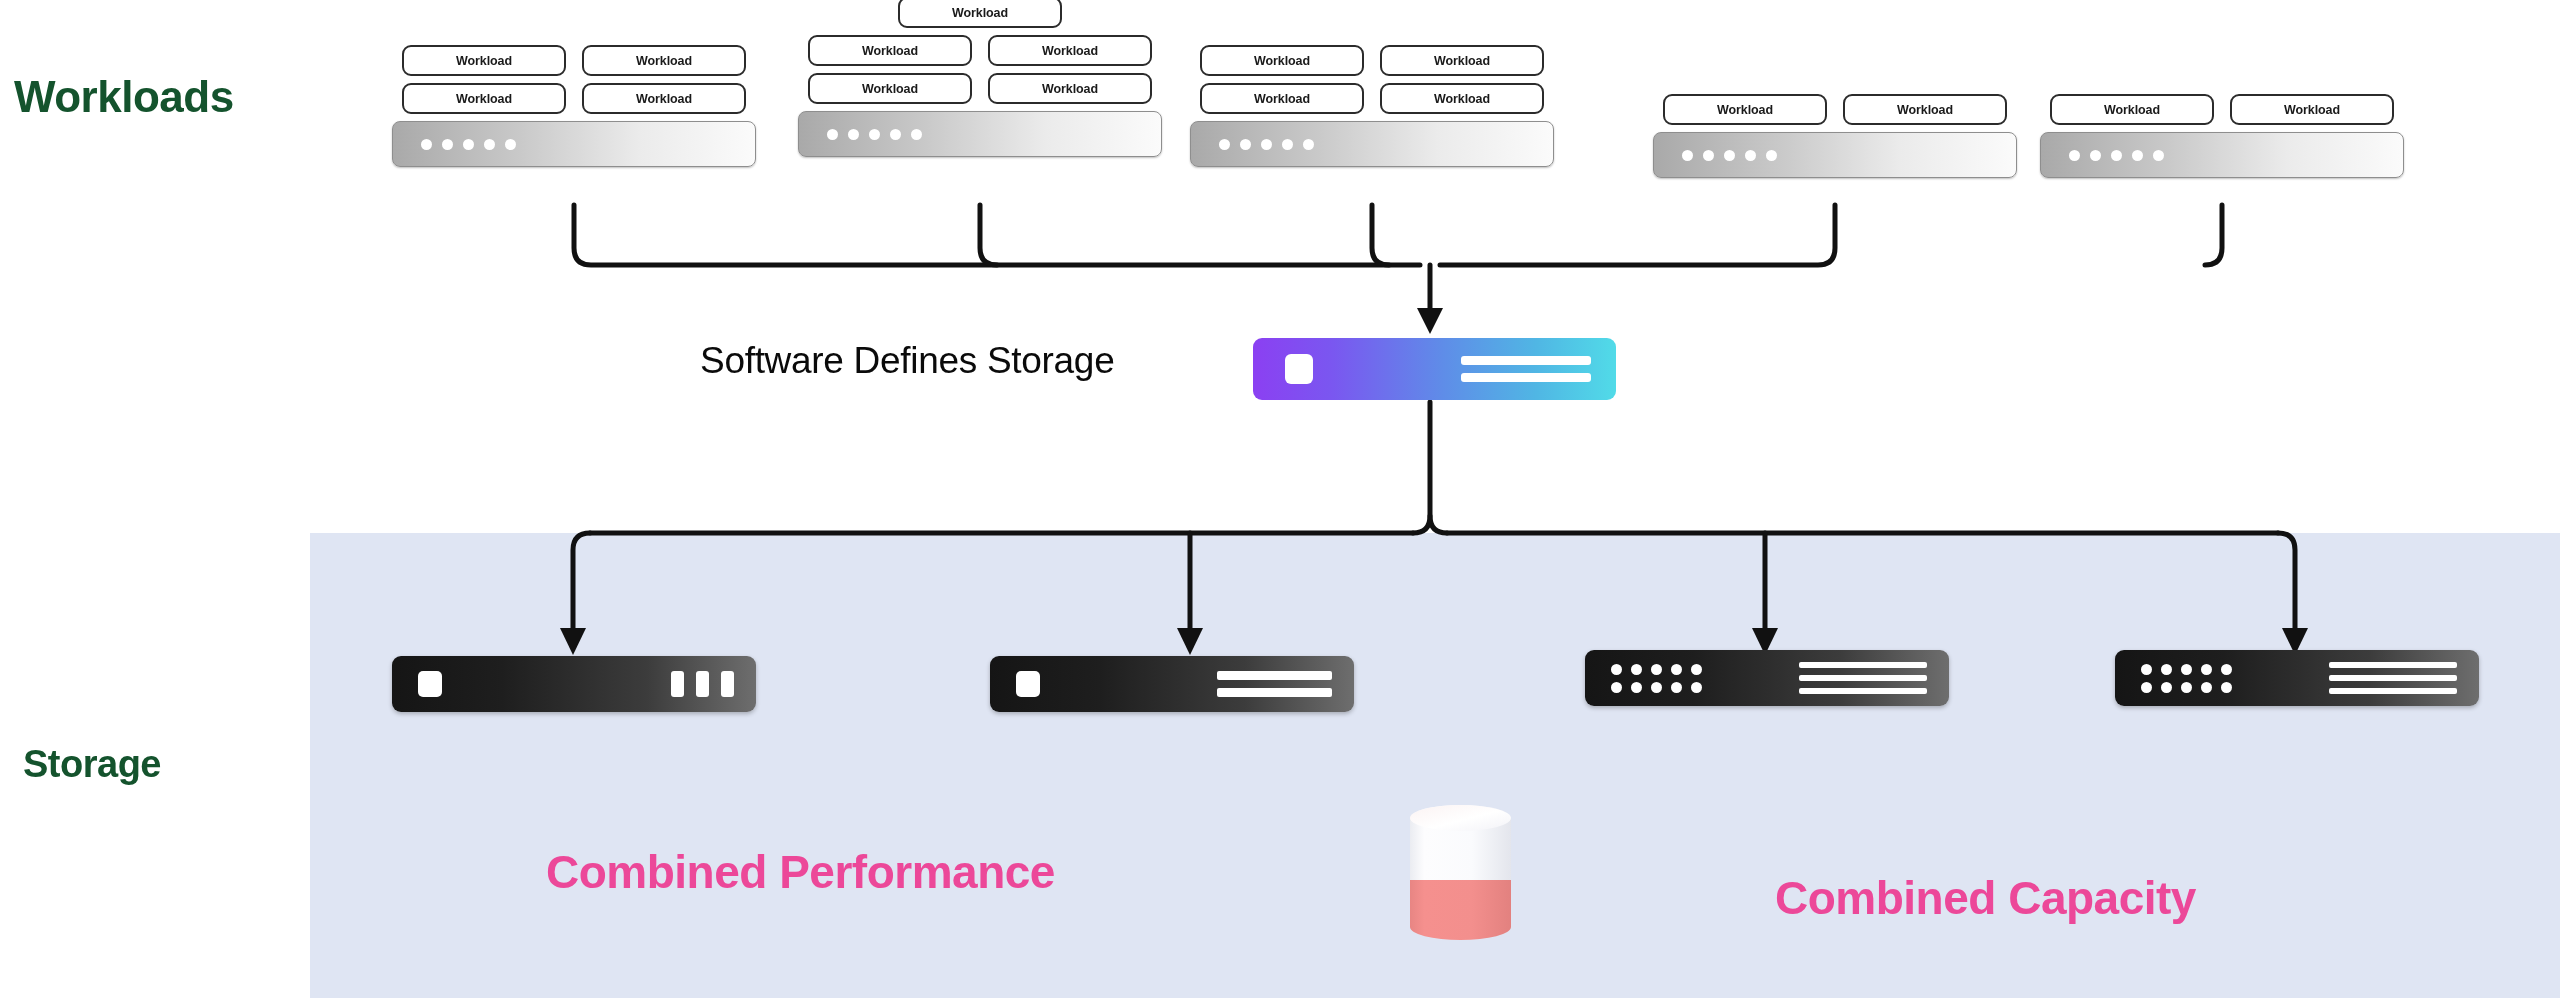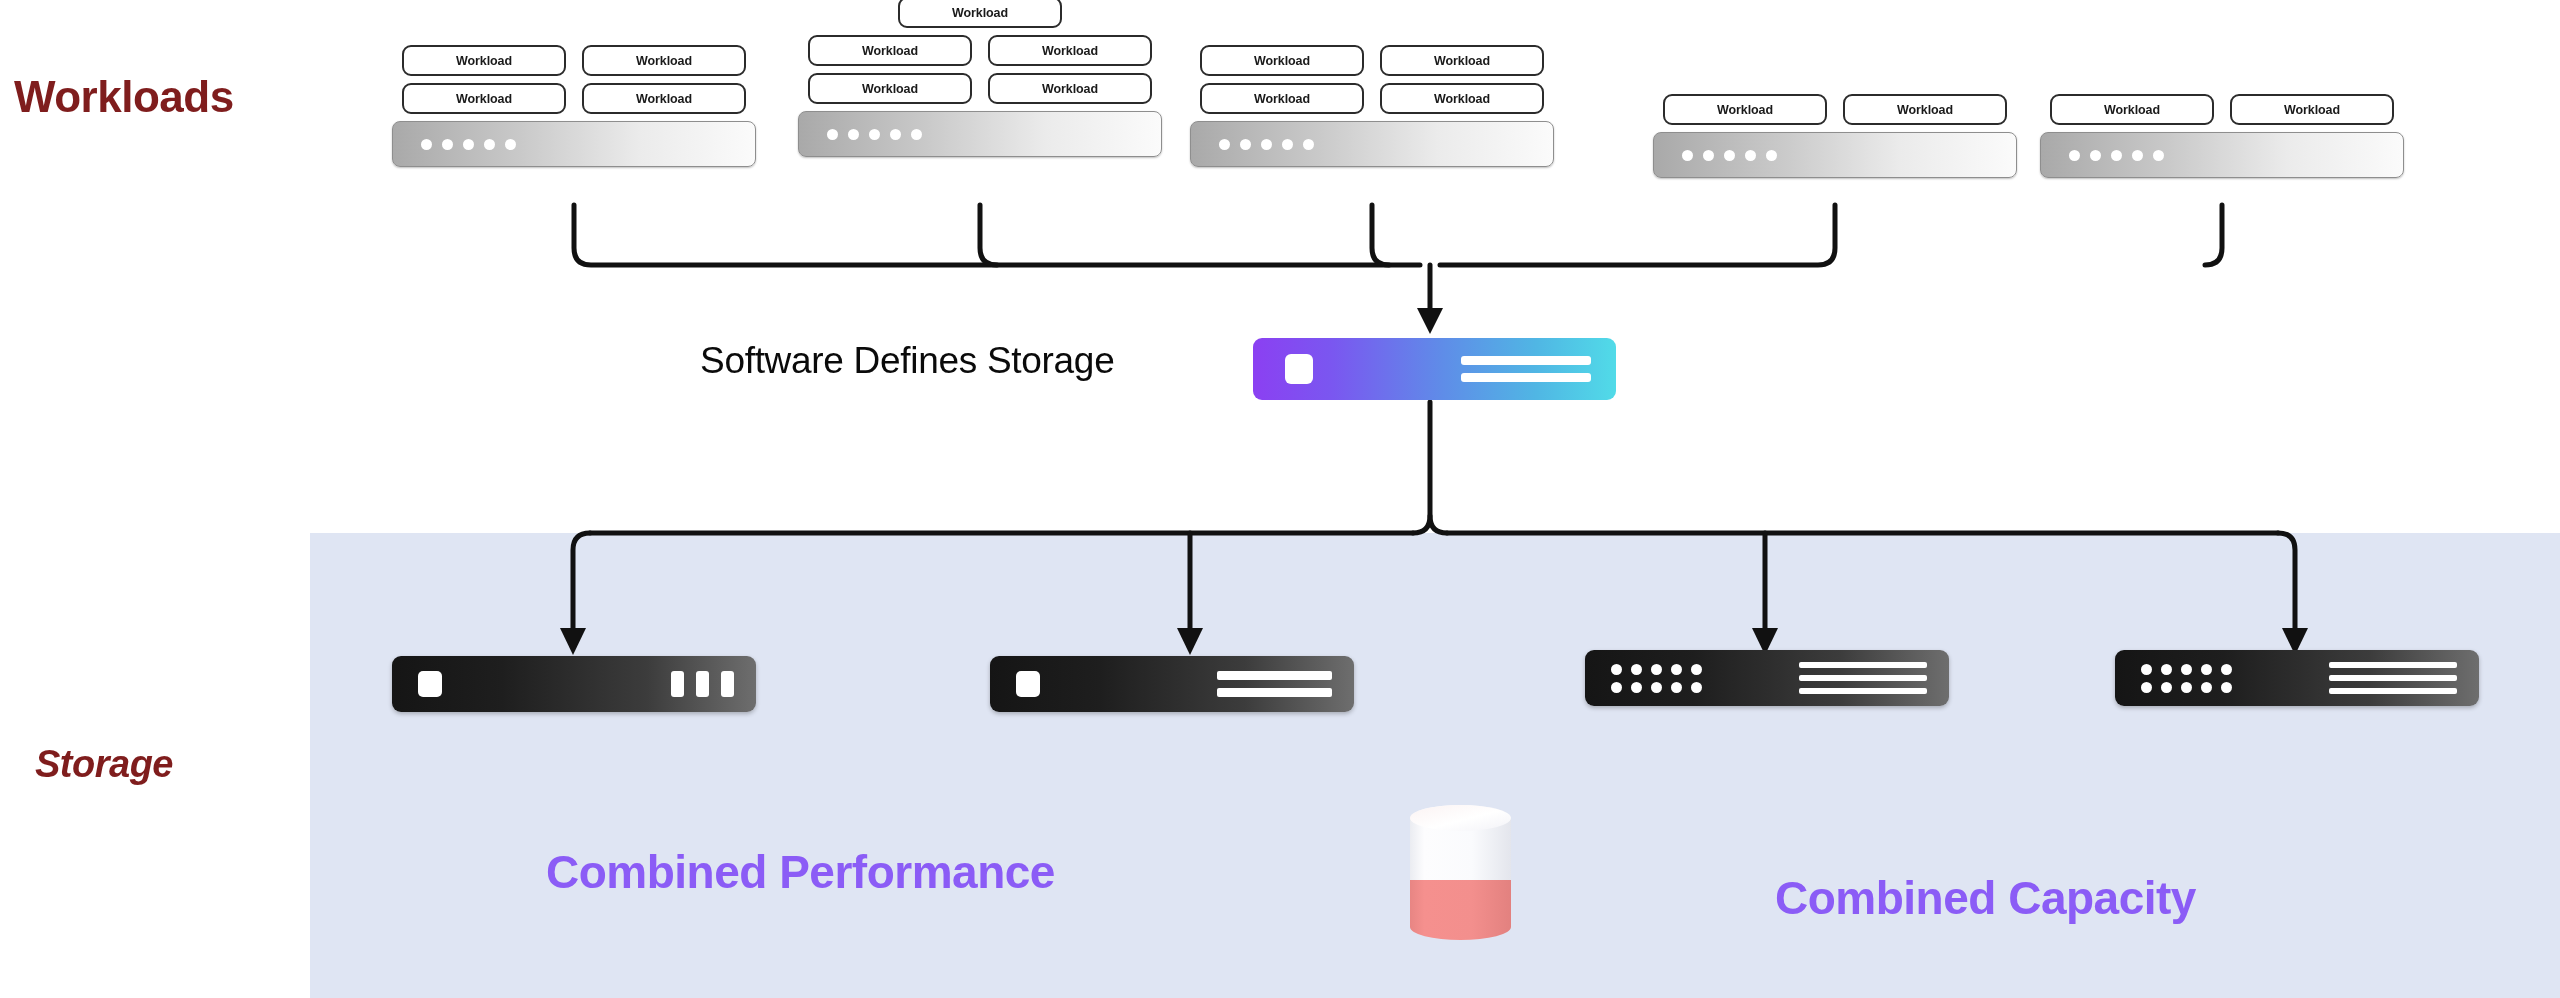--- a/index.html
+++ b/index.html
@@ -20,26 +20,26 @@
     position: absolute;
     left: 310px; top: 533px;
     width: 2250px; height: 465px;
     background: #dfe5f3;
   }
 
   
   .section-label {
     position: absolute;
     font-weight: bold;
-    color: #7f1d1d;
+    color: #14532d;
     white-space: nowrap;
     letter-spacing: -0.5px;
   }
   #label-workloads { left: 14px; top: 72px; font-size: 44px; }
-  #label-storage  { left: 35px; top: 743px; font-size: 38px; font-style: italic; }
+  #label-storage  { left: 23px; top: 743px; font-size: 38px; }
 
   
   .cluster { position: absolute; }
   .wrow {
     display: flex;
     gap: 16px;
     margin-bottom: 7px;
     justify-content: center;
   }
   .wbox {
@@ -130,21 +130,21 @@
   .dev-hbars.thin { gap: 7px; width: 128px; }
   .dev-hbars.thin span { height: 6px; }
   .dev-grid { display: grid; grid-template-columns: repeat(5, 11px); gap: 7px 9px; }
   .dev-grid i { display: block; width: 11px; height: 11px; border-radius: 50%; background: #fff; }
 
   
   .caption {
     position: absolute;
     font-size: 46px;
     font-weight: bold;
-    color: #8b5cf6;
+    color: #ec4899;
     white-space: nowrap;
     letter-spacing: -0.5px;
   }
   #cap-perf { left: 546px; top: 845px; }
   #cap-cap  { left: 1775px; top: 871px; }
 
   
   #cylinder {
     position: absolute;
     left: 1404px; top: 800px;

